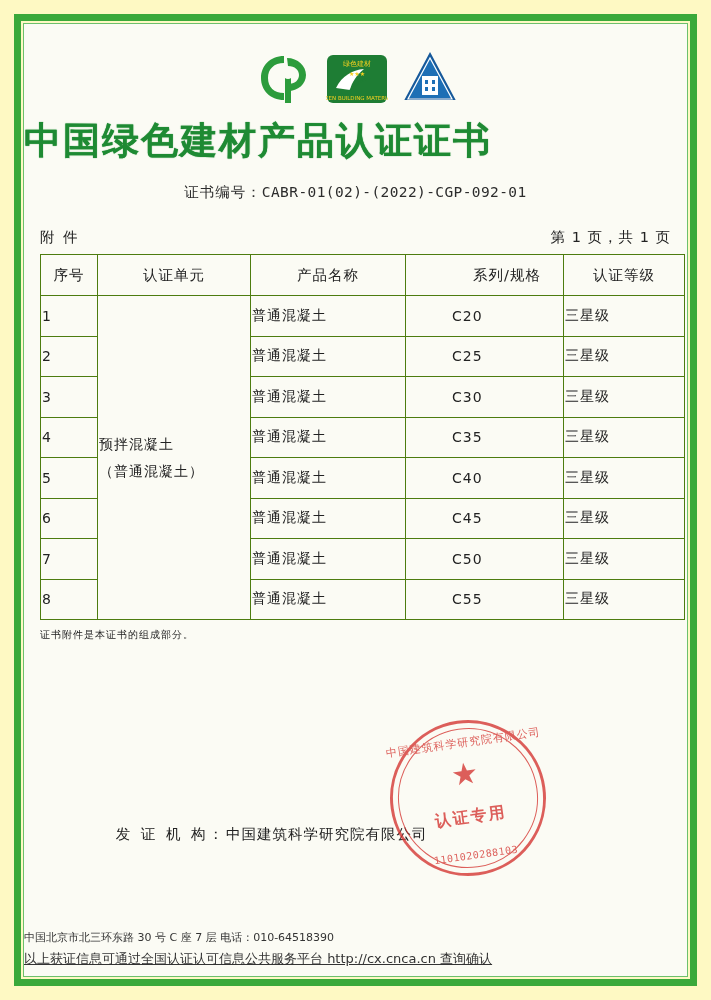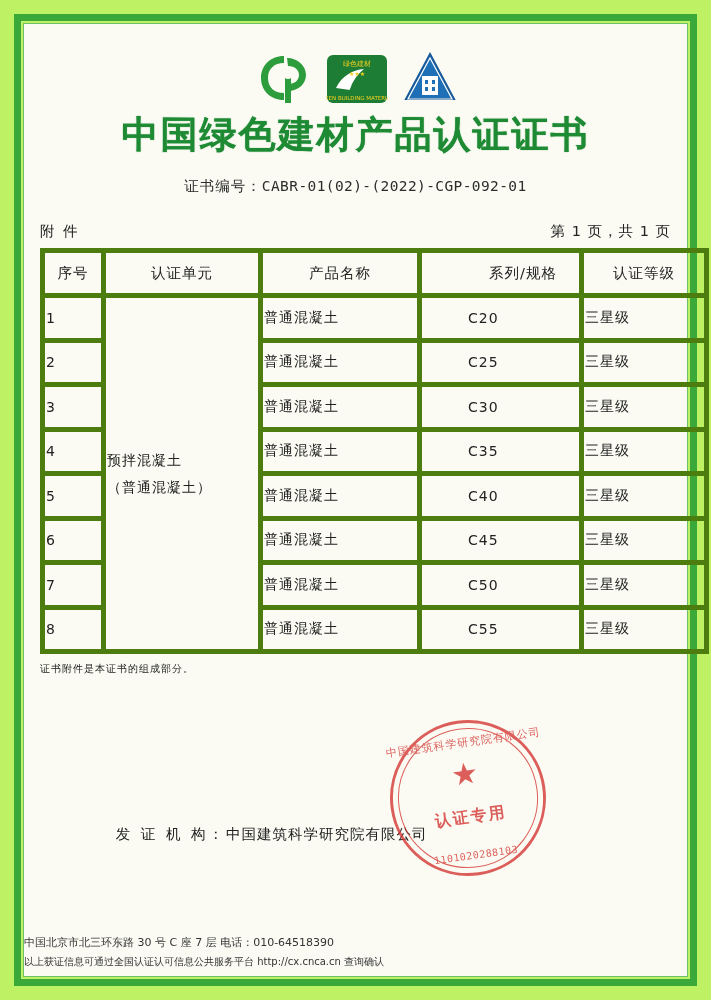--- a/index.html
+++ b/index.html
@@ -10,21 +10,21 @@
     width: 711px;
     height: 1000px;
     background: #ffffff;
     font-family: "Liberation Sans", sans-serif;
   }
   .certificate {
     position: relative;
     width: 711px;
     height: 1000px;
     box-sizing: border-box;
-    background: #bef264;
+    background: #fef9c3;
     overflow: hidden;
   }
   
   .frame-outer {
     position: absolute;
     left: 14px;
     top: 14px;
     right: 14px;
     bottom: 14px;
     border: 7px solid #3aa93a;
@@ -69,27 +69,26 @@
     width: 62px;
     height: 50px;
   }
   .logo-shield {
     width: 56px;
     height: 56px;
   }
 
   
   .title {
-    text-align: center;
     font-family: Liberation Serif, serif;
     font-weight: bold;
     font-size: 37px;
     letter-spacing: 2px;
     color: #1e8a33;
-    margin-top: 0;
+    margin-top: 6px;
     text-shadow: 0 0 1px #1e8a33;
   }
   .cert-no {
     text-align: center;
     font-family: "DejaVu Sans Mono", monospace;
     font-size: 14.5px;
     color: #2c2c2c;
     margin-top: 17px;
     letter-spacing: 0.4px;
   }
@@ -115,21 +114,21 @@
 
   
   table.cert-table {
     width: calc(100% - 32px);
     margin: 0 16px;
     border-collapse: collapse;
     table-layout: fixed;
   }
   table.cert-table th,
   table.cert-table td {
-    border: 5px solid #4d7c0f;
+    border: 1px solid #4d7c0f;
     vertical-align: middle;
     font-family: "DejaVu Sans", sans-serif;
     color: #222;
   }
   table.cert-table th {
     height: 38px;
     font-size: 14.5px;
     font-weight: normal;
     letter-spacing: 1px;
   }
@@ -246,21 +245,22 @@
     position: absolute;
     left: 0;
     right: 0;
     bottom: 6px;
     font-family: "DejaVu Sans", sans-serif;
     font-size: 11px;
     color: #333;
     line-height: 1.7;
   }
   .footer .line2 {
-    font-size: 10px;
+    font-size: 13px;
+    text-decoration: underline;
   }
 </style>
 </head>
 <body>
 
 <div class="certificate">
   <div class="frame-outer"></div>
   <div class="frame-inner"></div>
 
   <div class="content">

